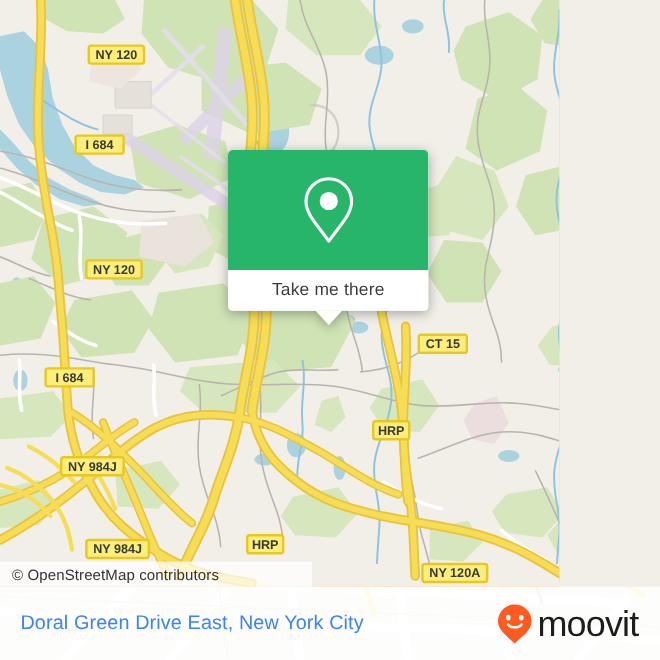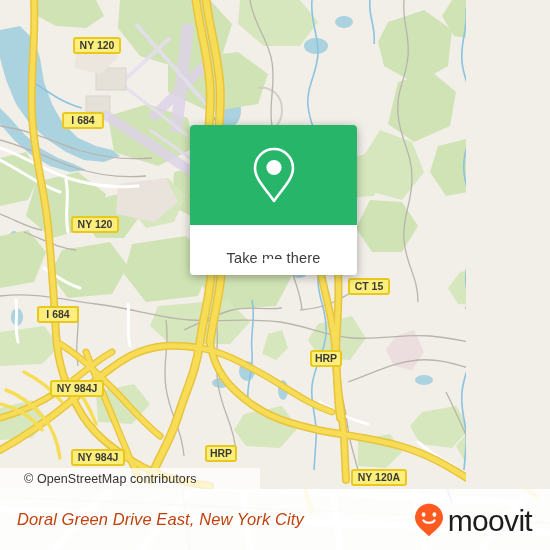--- a/index.html
+++ b/index.html
@@ -37,21 +37,21 @@
 
   
   #attribution {
     position: absolute;
     left: 0;
     top: 468px;
     height: 21px;
     width: 260px;
     display: flex;
     align-items: center;
-    padding-left: 24px;
+    padding-left: 10px;
     box-sizing: border-box;
     background: rgba(255,255,255,0.72);
     font-size: 12.5px;
     color: #333333;
     letter-spacing: 0.1px;
     white-space: nowrap;
   }
 
   
   #popup {
@@ -77,21 +77,20 @@
   }
   #popup-action {
     height: 34px;
     background: #ffffff;
     display: flex;
     align-items: center;
     justify-content: center;
     font-size: 14.5px;
     color: #3c3c3c;
     letter-spacing: 0.15px;
-    margin-top: 16px;
   }
   #popup-tail {
     position: absolute;
     left: 50%;
     top: 134px;
     margin-left: -11px;
     width: 0;
     height: 0;
     border-left: 11px solid transparent;
     border-right: 11px solid transparent;
@@ -123,24 +122,23 @@
     position: absolute;
     inset: 0;
     display: flex;
     align-items: center;
     justify-content: space-between;
     padding: 0 18px 0 17px;
     box-sizing: border-box;
   }
   #footer-title {
     font-size: 16.5px;
-    color: #c2410c;
+    color: #3b82f6;
     letter-spacing: 0.1px;
     white-space: nowrap;
-    font-style: italic;
   }
   #brand {
     display: flex;
     align-items: center;
     gap: 4px;
   }
   #brand-word {
     font-size: 30px;
     font-weight: normal;
     color: #1d1d1b;

